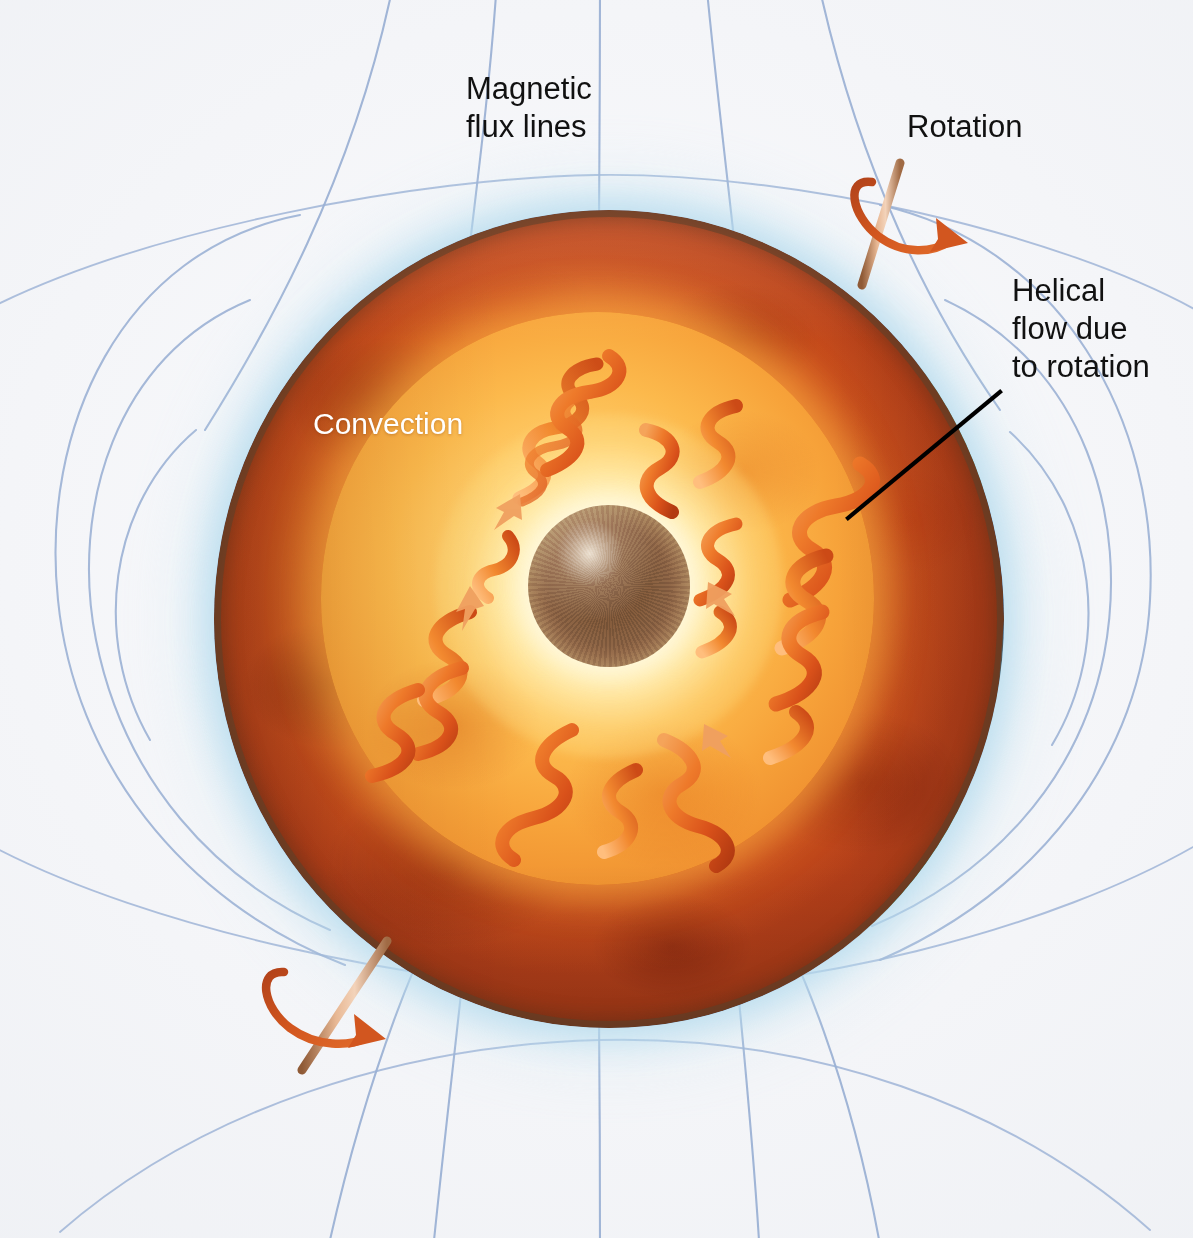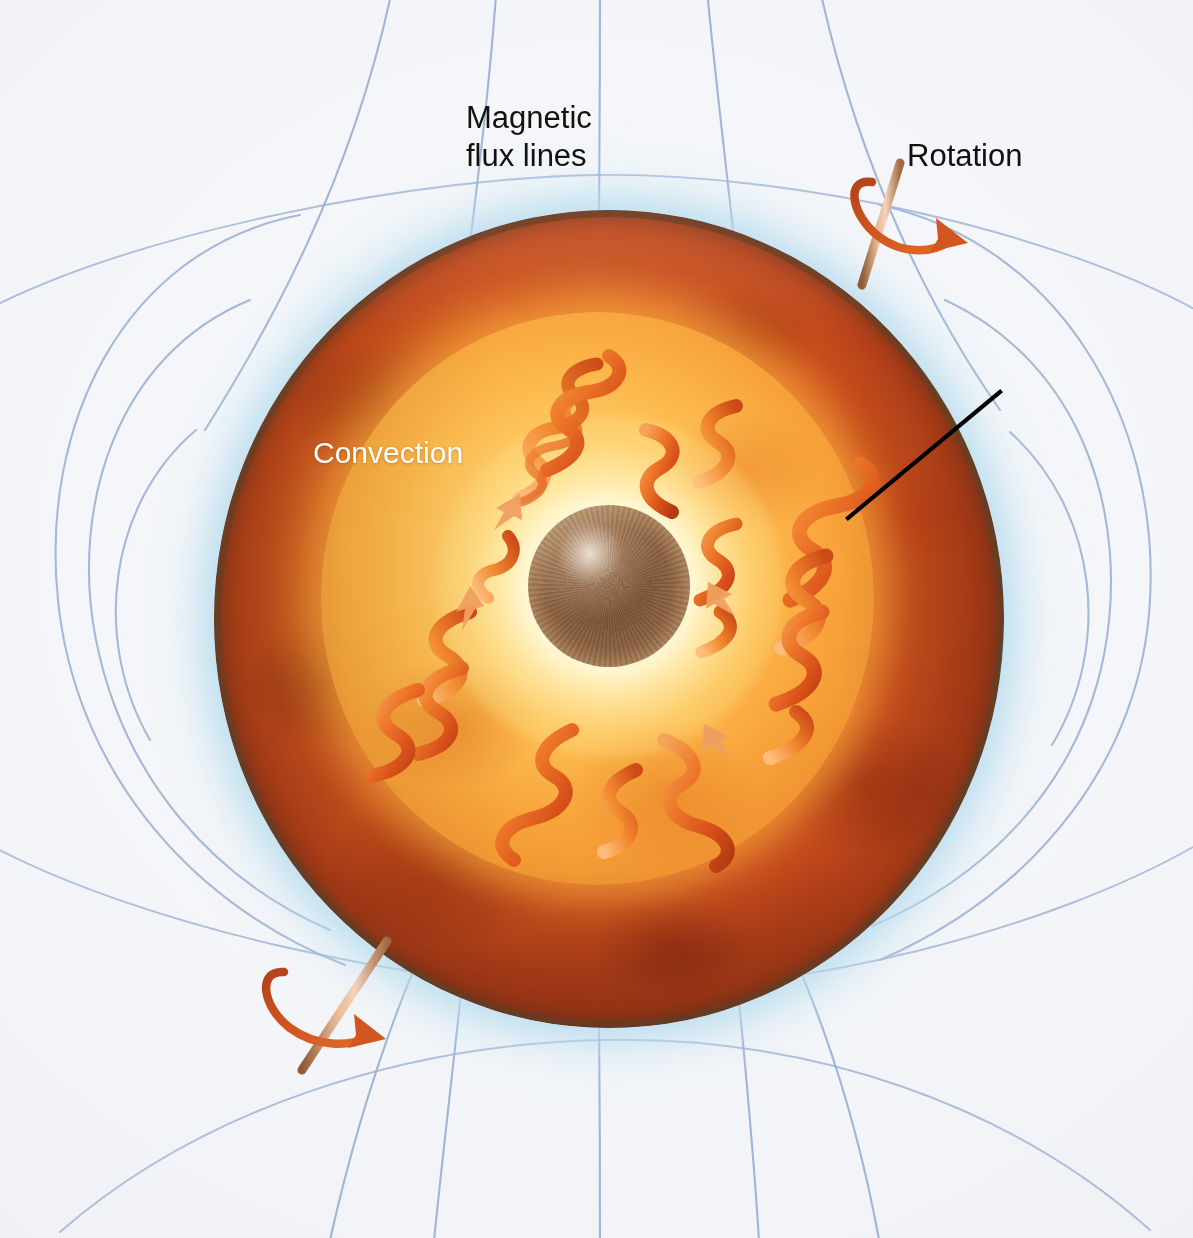--- a/index.html
+++ b/index.html
@@ -220,21 +220,20 @@
   }
 
   
   .lbl {
     position: absolute;
     z-index: 9;
     color: #111111;
     font-size: 31px;
     line-height: 1.22;
     white-space: pre-line;
-    margin-top: 29px;
   }
   .lbl.white { color: #ffffff; text-shadow: 0 1px 3px rgba(120,50,10,0.35); }
   #lbl-flux     { left: 466px; top: 70px; }
   #lbl-rotation { left: 907px; top: 108px; }
   #lbl-helical  { left: 1012px; top: 272px; }
   #lbl-convect  { left: 313px; top: 406px; font-size: 30px; }
   #watermark    { left: 38px; top: 1162px; font-size: 36px; color: #1a1a1a; letter-spacing: 0.1px; }
 </style>
 </head>
 <body>
@@ -402,18 +401,21 @@
       <path d="M284,972 C256,970 263,1008 290,1028 C317,1048 350,1046 366,1038" fill="none" stroke="url(#rotArrG)" stroke-width="8.5" stroke-linecap="round"></path>
       <path d="M354,1014 l32,25 l-38,9 l8,-13 z" fill="#d2561f"></path>
     </g>
   </svg>
 
   <div class="lbl" id="lbl-flux">Magnetic
 flux lines</div>
 
   <div class="lbl" id="lbl-rotation">Rotation</div>
 
+  <div class="lbl" id="lbl-helical">Helical
+flow due
+to rotation</div>
 
   <div class="lbl white" id="lbl-convect">Convection</div>
 
 
 
 </div>
 
 </body></html>

